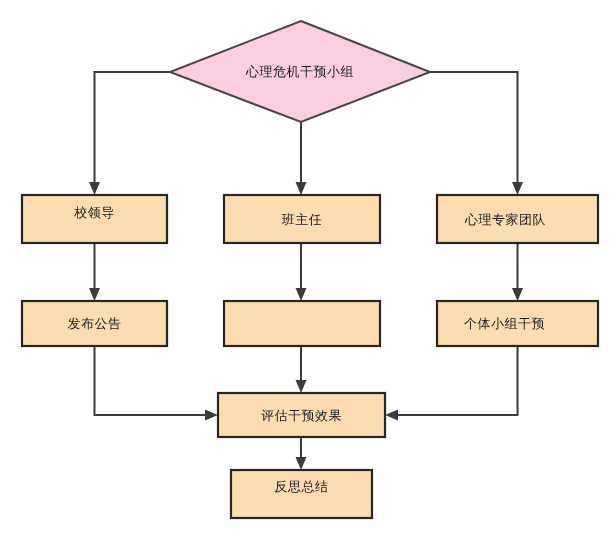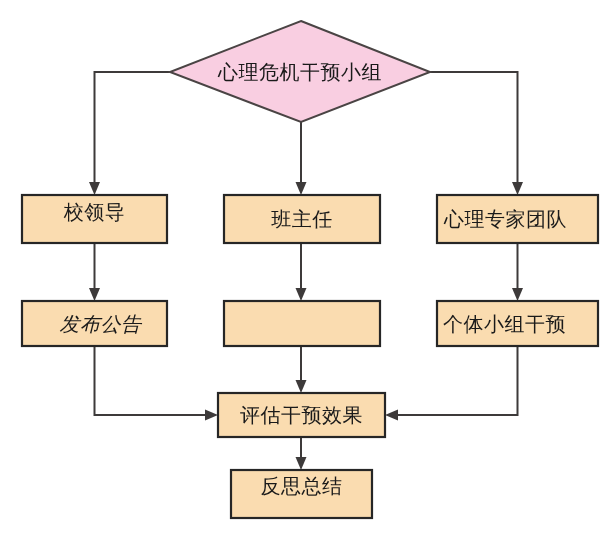--- a/index.html
+++ b/index.html
@@ -25,21 +25,21 @@
     top: 0;
     width: 613px;
     height: 549px;
   }
   .node-label {
     position: absolute;
     display: flex;
     align-items: center;
     justify-content: center;
     text-align: center;
-    font-size: 20px;
+    font-size: 13px;
     color: #1a1a1a;
     letter-spacing: 0.5px;
     pointer-events: none;
     white-space: nowrap;
     line-height: 1;
   }
   .edge-path {
     fill: none;
     stroke: #3d3a3a;
     stroke-width: 2;
@@ -116,21 +116,21 @@
   </svg>
 
   <div class="node-label" style="left:170px; top:21px; width:260px; height:101px;">心理危机干预小组</div>
 
   <div class="node-label" style="left:22px; top:195px; width:145px; height:34px;">校领导</div>
 
   <div class="node-label" style="left:224px; top:195px; width:156px; height:48px;border-radius:6px;">班主任</div>
 
   <div class="node-label" style="left:437px; top:195px; width:137px; height:48px;">心理专家团队</div>
 
-  <div class="node-label" style="left:28px; top:301px; width:145px; height:45px;font-style:italic;">发布公告</div>
+  <div class="node-label" style="left:22px; top:301px; width:145px; height:45px;">发布公告</div>
 
 
   <div class="node-label" style="left:437px; top:301px; width:135px; height:45px;">个体小组干预</div>
 
   <div class="node-label" style="left:218px; top:393px; width:167px; height:44px;">评估干预效果</div>
 
   <div class="node-label" style="left:231px; top:470px; width:141px; height:32px;">反思总结</div>
 
 </div>
 

